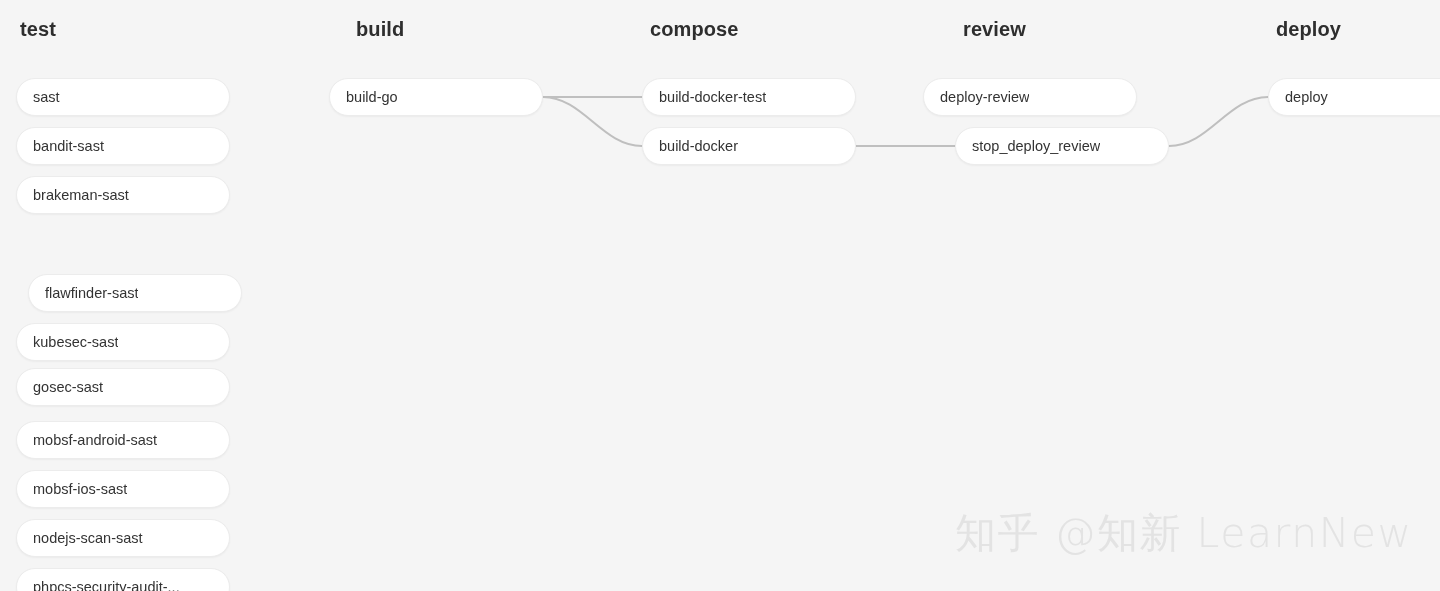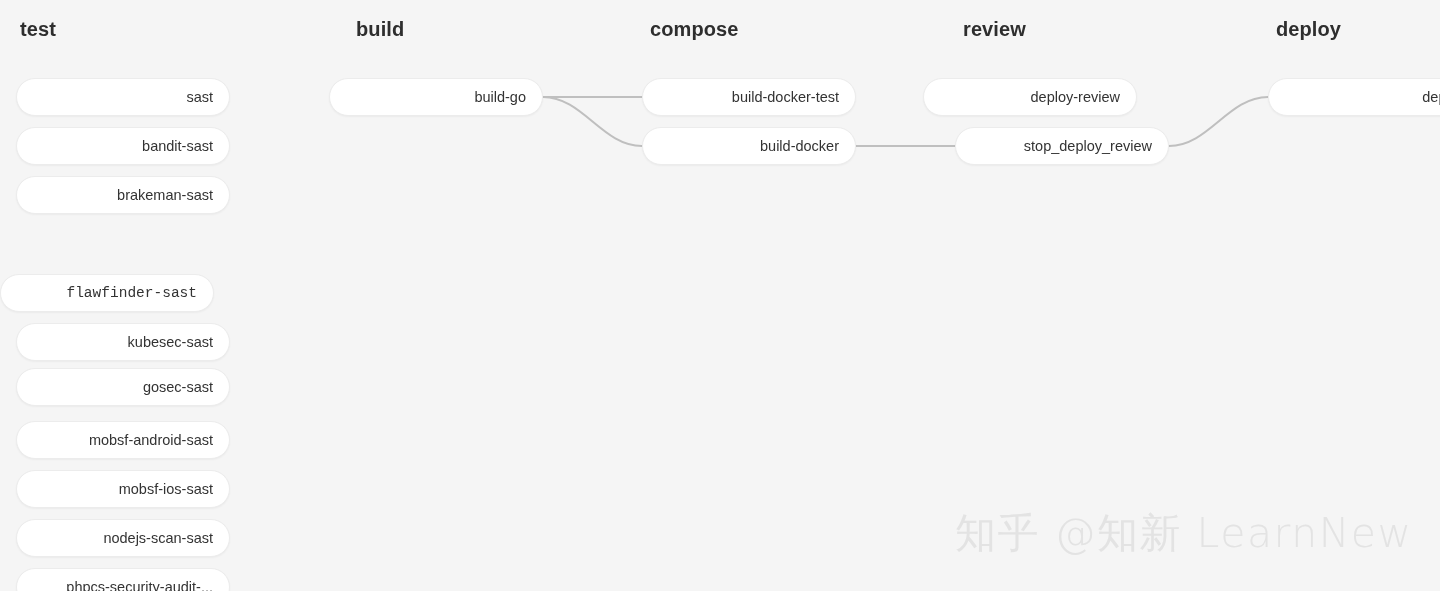--- a/index.html
+++ b/index.html
@@ -52,21 +52,21 @@
   
   .job-pill {
     position: absolute;
     height: 38px;
     box-sizing: border-box;
     background: #ffffff;
     border: 1px solid #ececec;
     border-radius: 19px;
     display: flex;
     align-items: center;
-    justify-content: flex-end;
+    justify-content: flex-start;
     padding: 0 16px;
     box-shadow: 0 1px 2px rgba(0,0,0,0.045);
     cursor: pointer;
   }
   .job-pill .job-label {
     font-size: 14.5px;
     color: #333333;
     line-height: 17px;
     white-space: nowrap;
     overflow: hidden;
@@ -111,21 +111,21 @@
 
   <div class="job-pill" style="left:16px;  top:78px;  width:214px;">
     <span class="job-label">sast</span>
   </div>
   <div class="job-pill" style="left:16px;  top:127px; width:214px;">
     <span class="job-label">bandit-sast</span>
   </div>
   <div class="job-pill" style="left:16px;  top:176px; width:214px;">
     <span class="job-label">brakeman-sast</span>
   </div>
-  <div class="job-pill" style="left:0;  top:274px; width:214px;font-family:Liberation Mono, monospace;">
+  <div class="job-pill" style="left:28px;  top:274px; width:214px;">
     <span class="job-label">flawfinder-sast</span>
   </div>
   <div class="job-pill" style="left:16px;  top:323px; width:214px;">
     <span class="job-label">kubesec-sast</span>
   </div>
   <div class="job-pill" style="left:16px;  top:368px; width:214px;">
     <span class="job-label">gosec-sast</span>
   </div>
   <div class="job-pill" style="left:16px;  top:421px; width:214px;">
     <span class="job-label">mobsf-android-sast</span>

